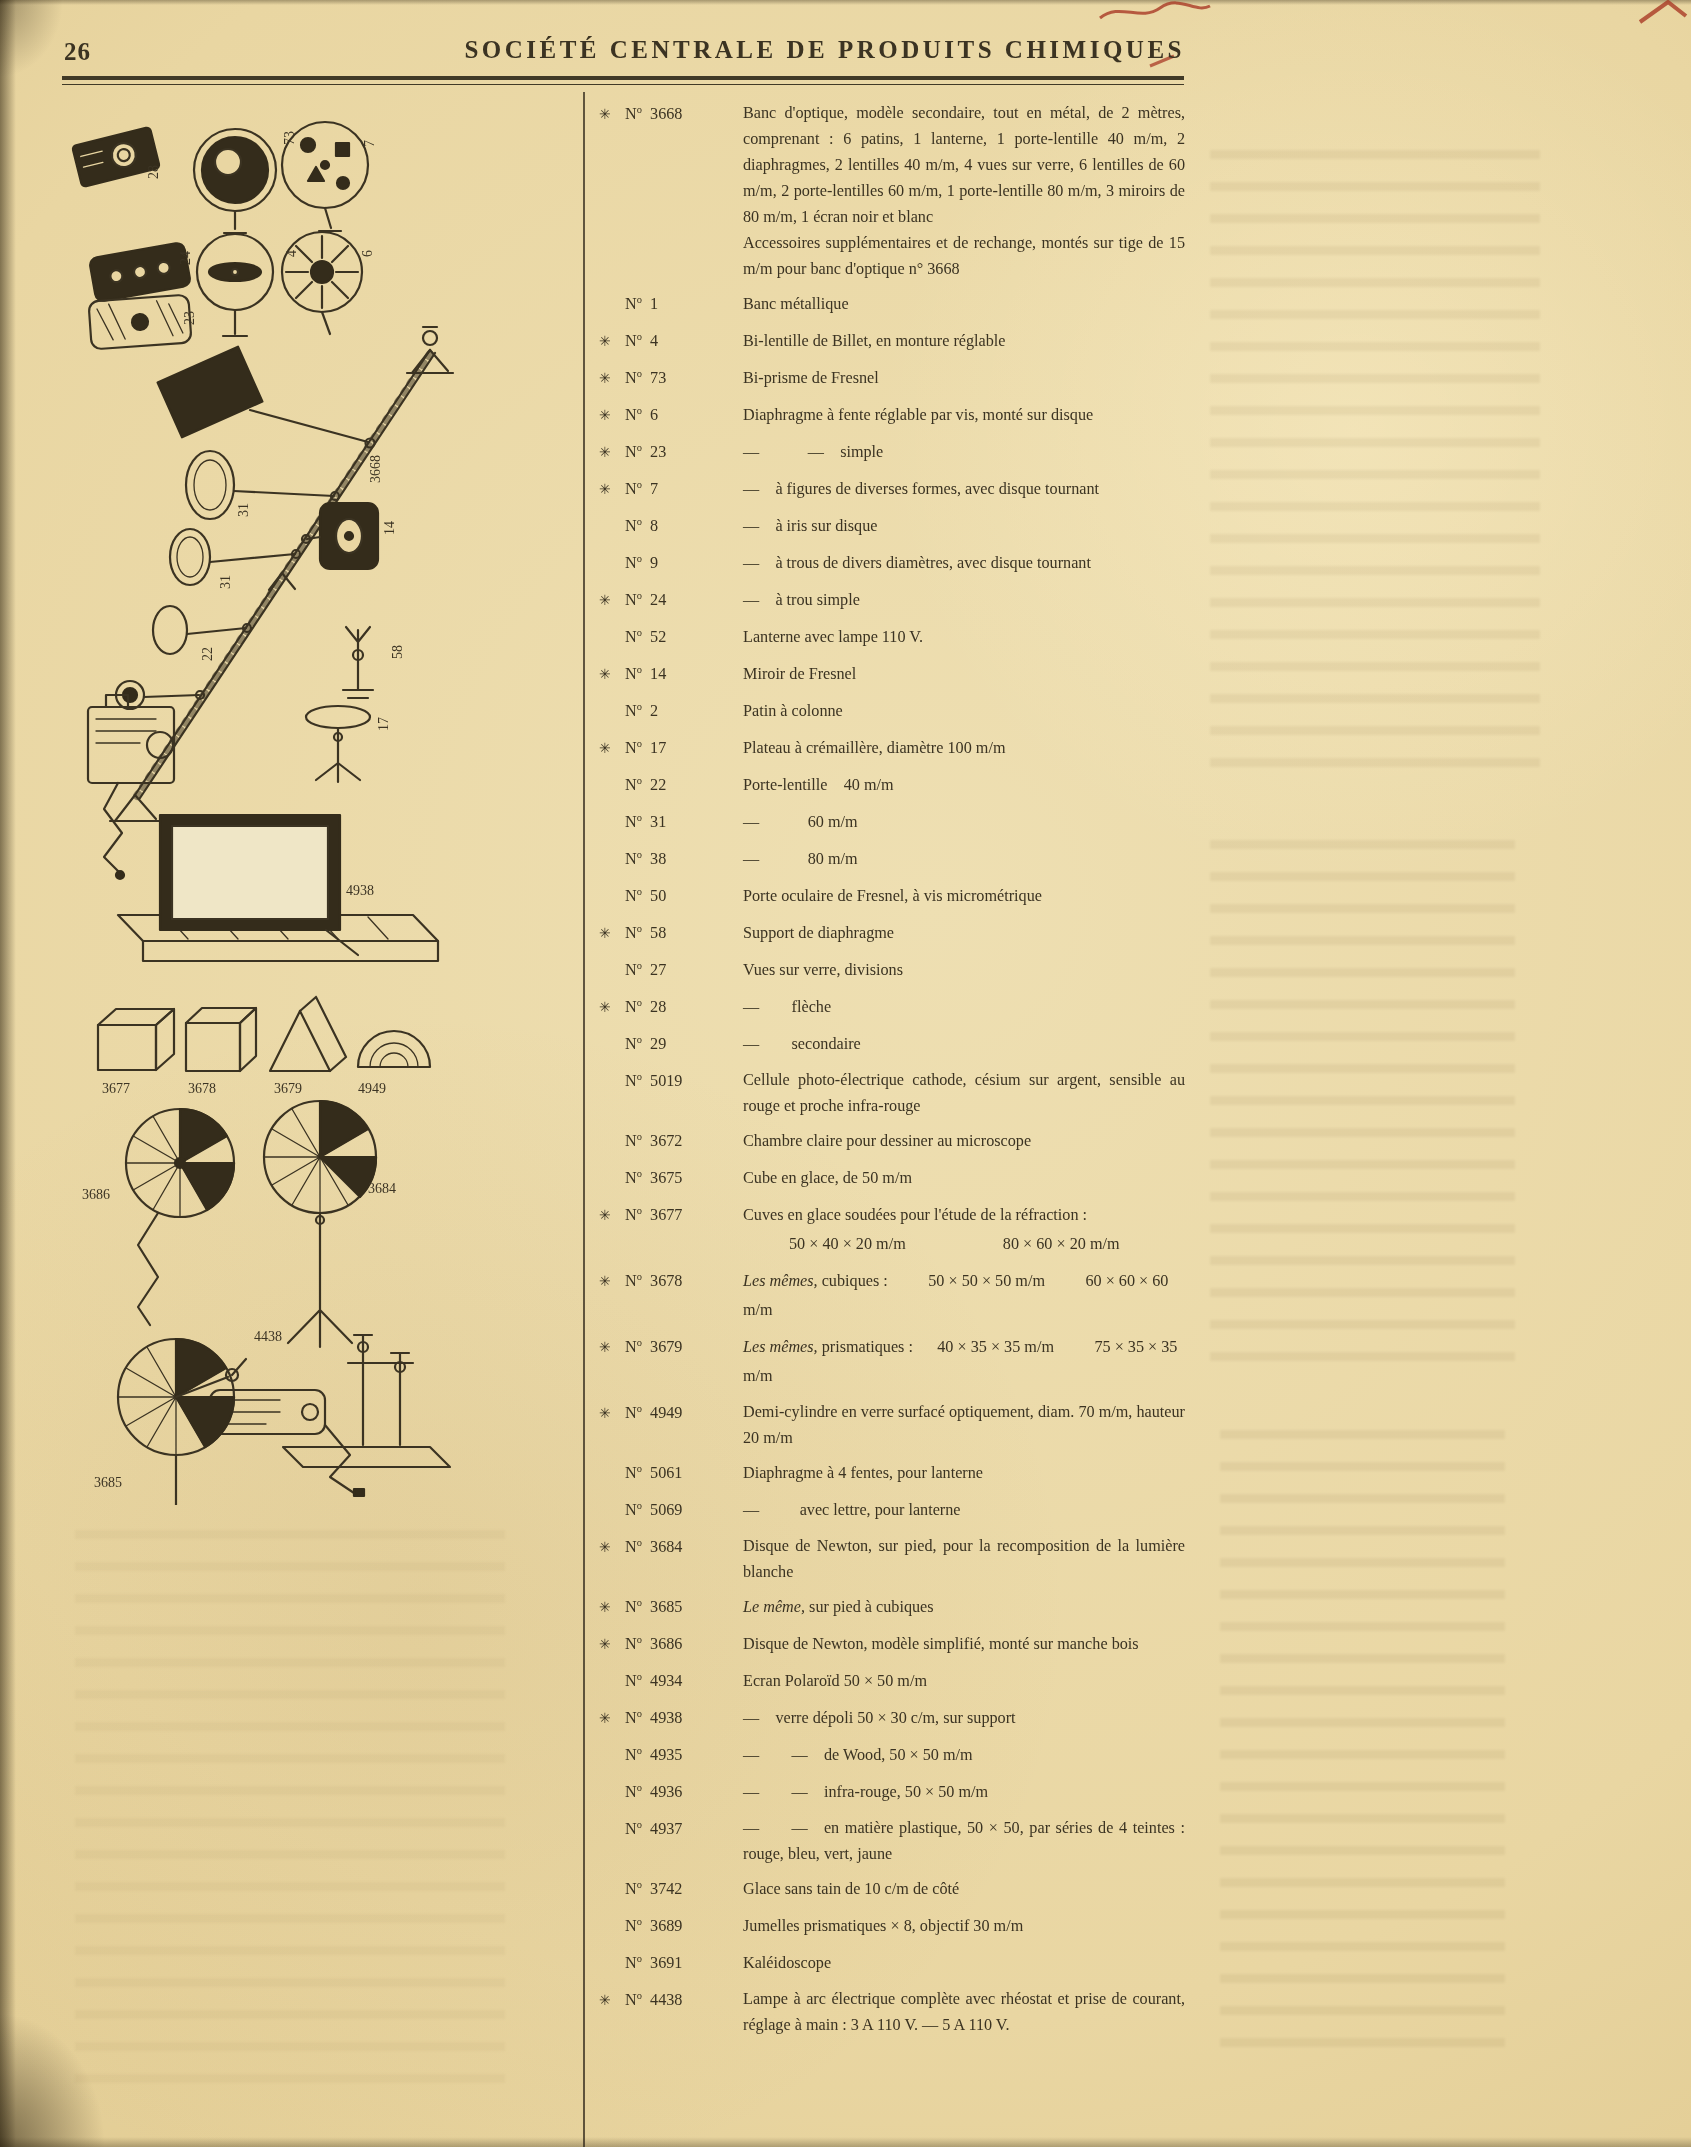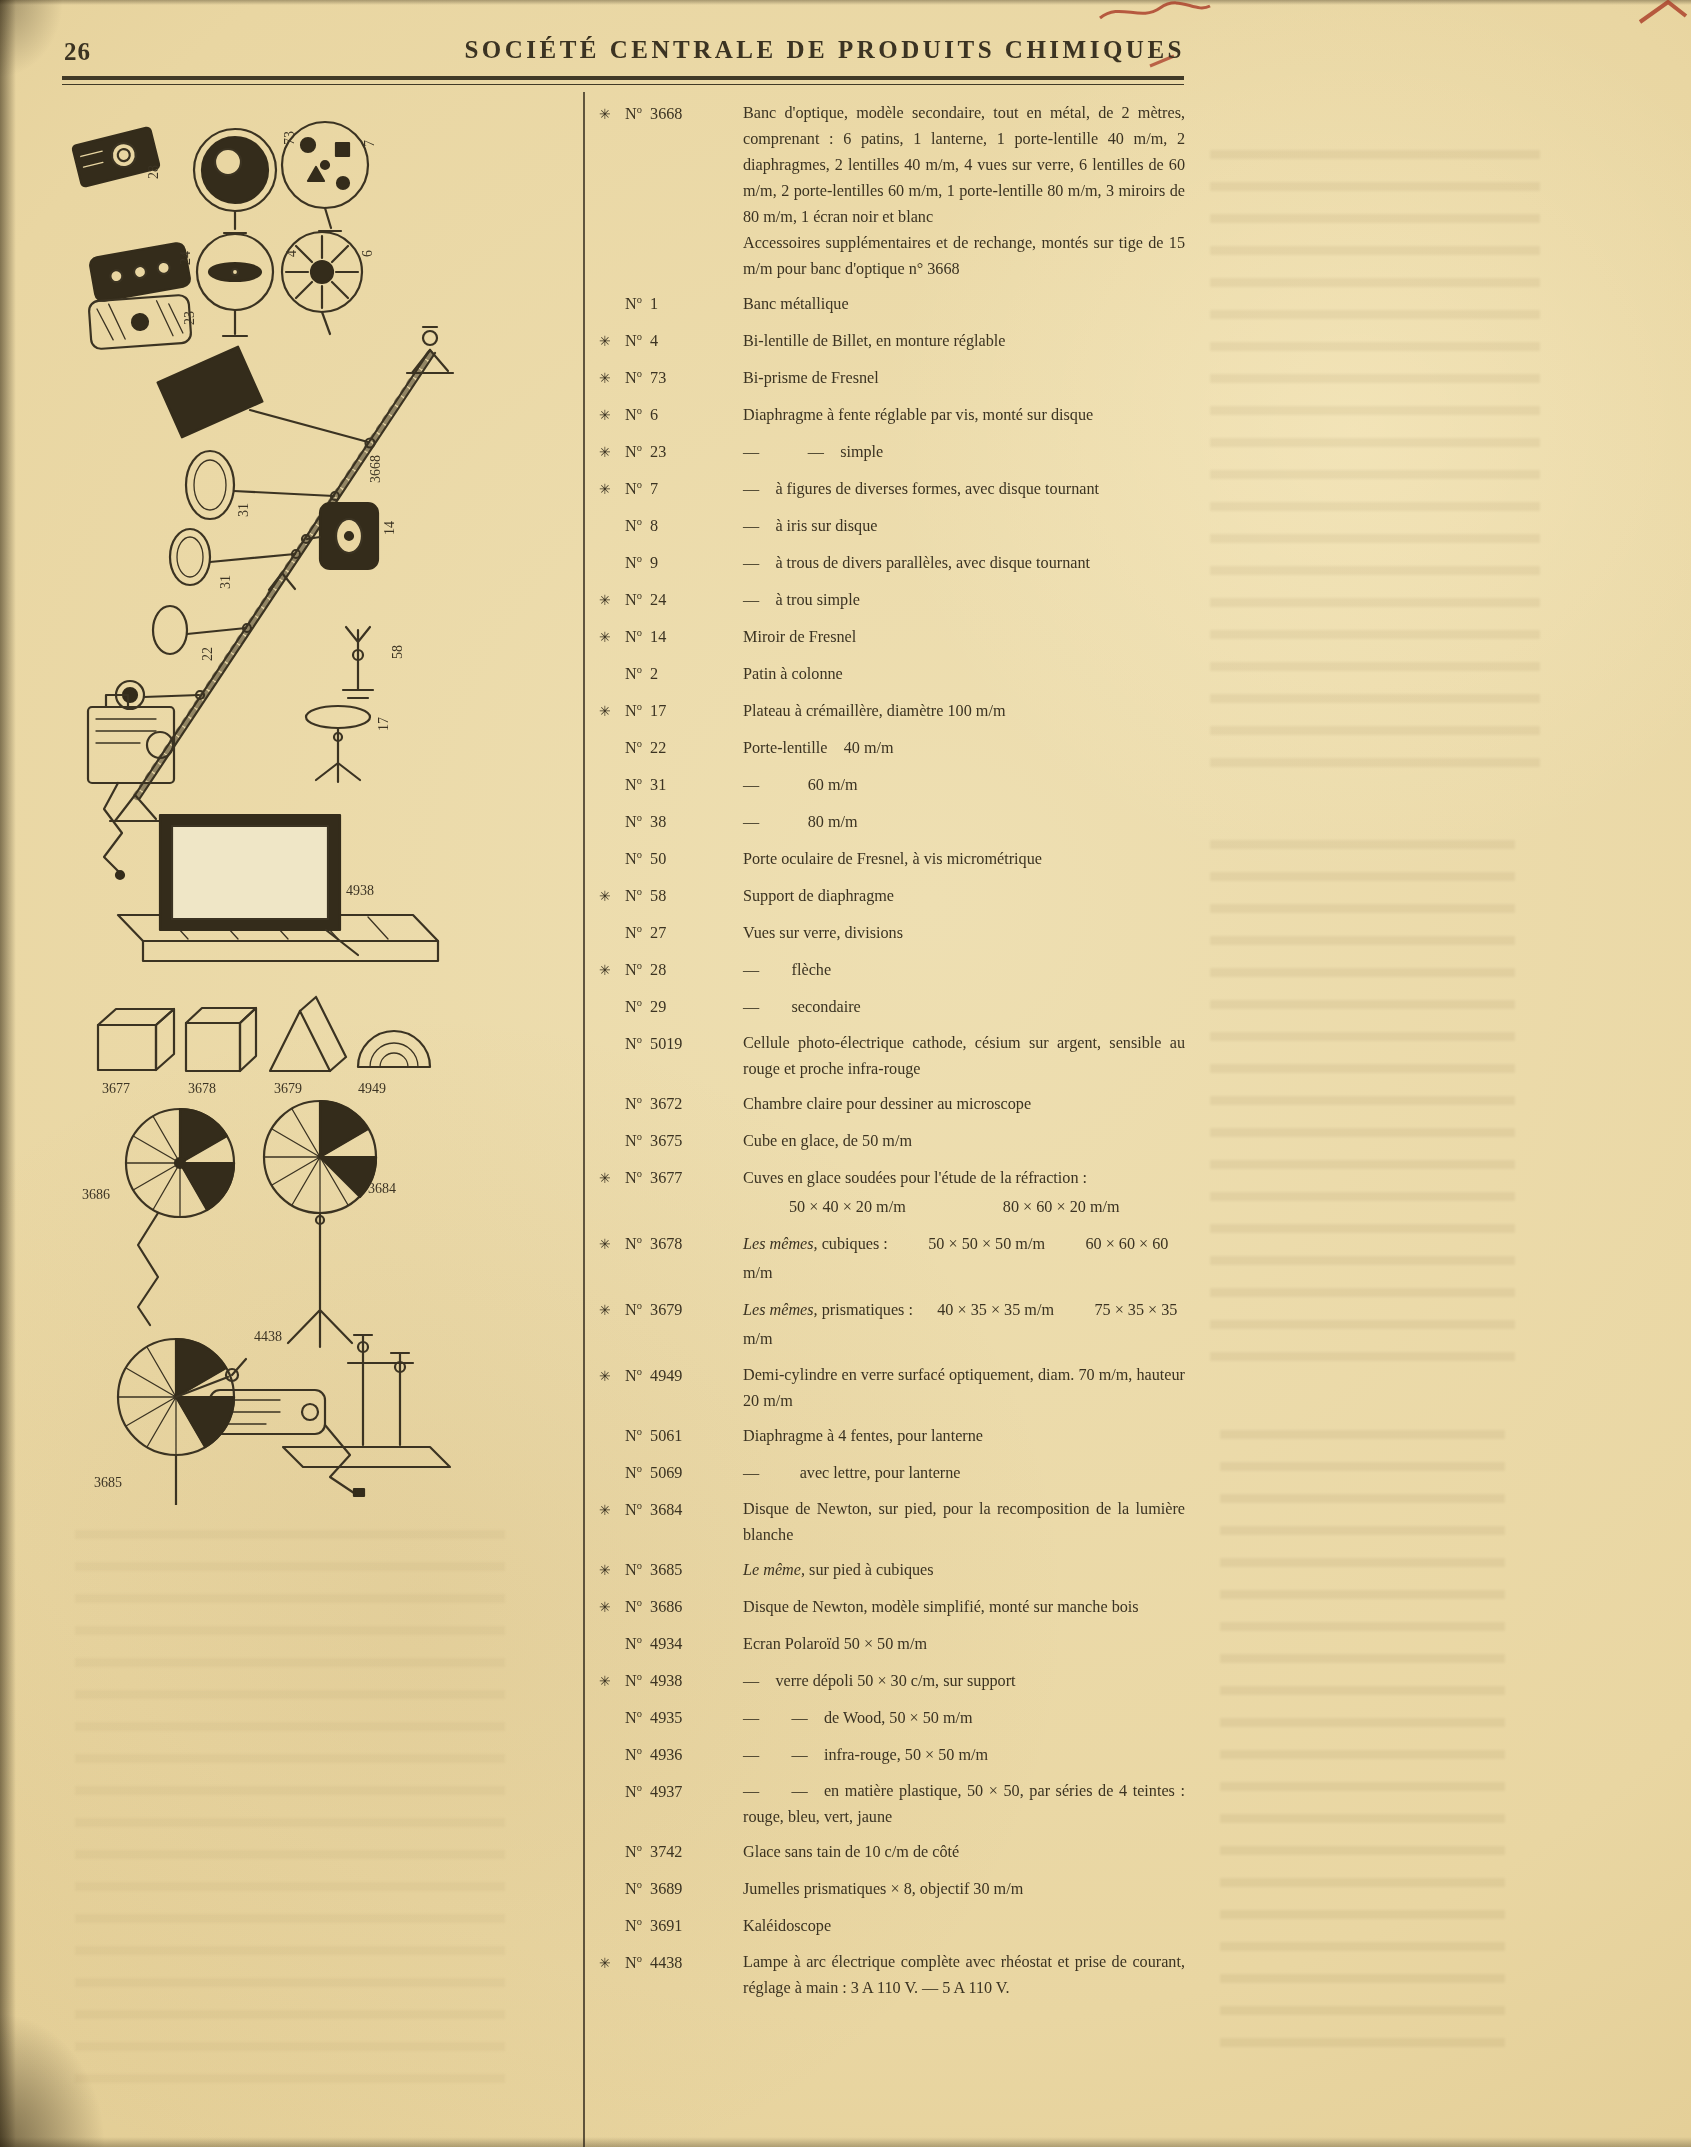--- a/index.html
+++ b/index.html
@@ -358,26 +358,31 @@
         <div class="desc"><span class="flat">— à figures de diverses formes, avec disque tournant</span></div>
       </div>
       <div class="row">
         <span class="star"></span>
         <span class="no">N<sup>o</sup> 8</span>
         <div class="desc"><span class="flat">— à iris sur disque</span></div>
       </div>
       <div class="row">
         <span class="star"></span>
         <span class="no">N<sup>o</sup> 9</span>
-        <div class="desc"><span class="flat">— à trous de divers parallèles, avec disque tournant</span></div>
+        <div class="desc"><span class="flat">— à trous de divers diamètres, avec disque tournant</span></div>
       </div>
       <div class="row">
         <span class="star">✳</span>
         <span class="no">N<sup>o</sup> 24</span>
         <div class="desc"><span class="flat">— à trou simple</span></div>
+      </div>
+      <div class="row">
+        <span class="star"></span>
+        <span class="no">N<sup>o</sup> 52</span>
+        <div class="desc"><span class="flat">Lanterne avec lampe 110 V.</span></div>
       </div>
       <div class="row">
         <span class="star">✳</span>
         <span class="no">N<sup>o</sup> 14</span>
         <div class="desc"><span class="flat">Miroir de Fresnel</span></div>
       </div>
       <div class="row">
         <span class="star"></span>
         <span class="no">N<sup>o</sup> 2</span>
         <div class="desc"><span class="flat">Patin à colonne</span></div>

